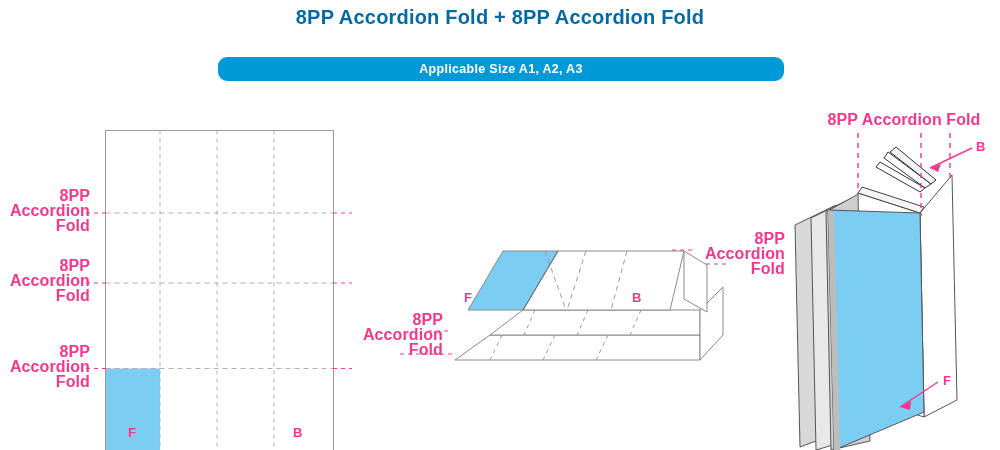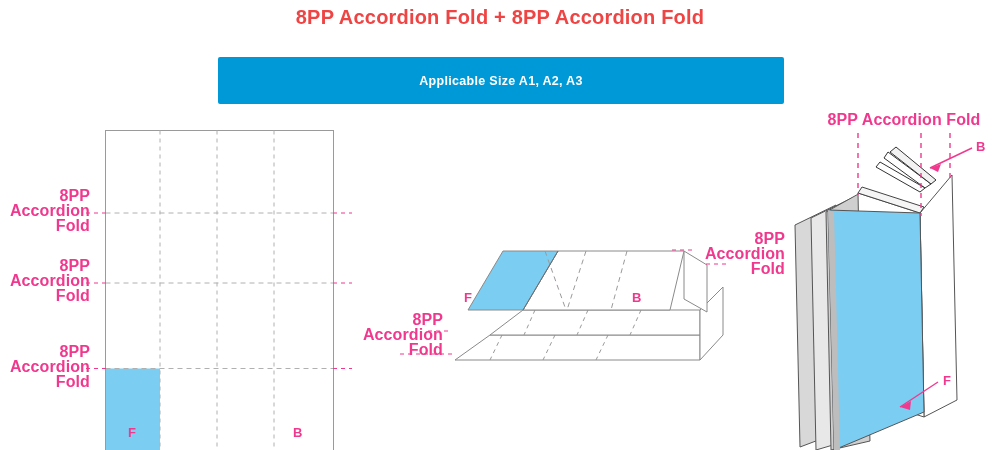--- a/index.html
+++ b/index.html
@@ -21,30 +21,30 @@
   }
   #page-title {
     position: absolute;
     left: 0;
     top: 6px;
     width: 1000px;
     text-align: center;
     font-size: 20px;
     font-weight: bold;
     letter-spacing: 0.2px;
-    color: #ef4444;
+    color: #0369a1;
     white-space: nowrap;
   }
   #size-banner {
     position: absolute;
     left: 218px;
     top: 57px;
     width: 566px;
-    height: 47px;
-    border-radius: 2px;
+    height: 24px;
+    border-radius: 9px;
     background: #0099d8;
     display: flex;
     align-items: center;
     justify-content: center;
   }
   #size-banner-label {
     color: #ffffff;
     font-size: 12.5px;
     font-weight: bold;
     letter-spacing: 0.3px;

